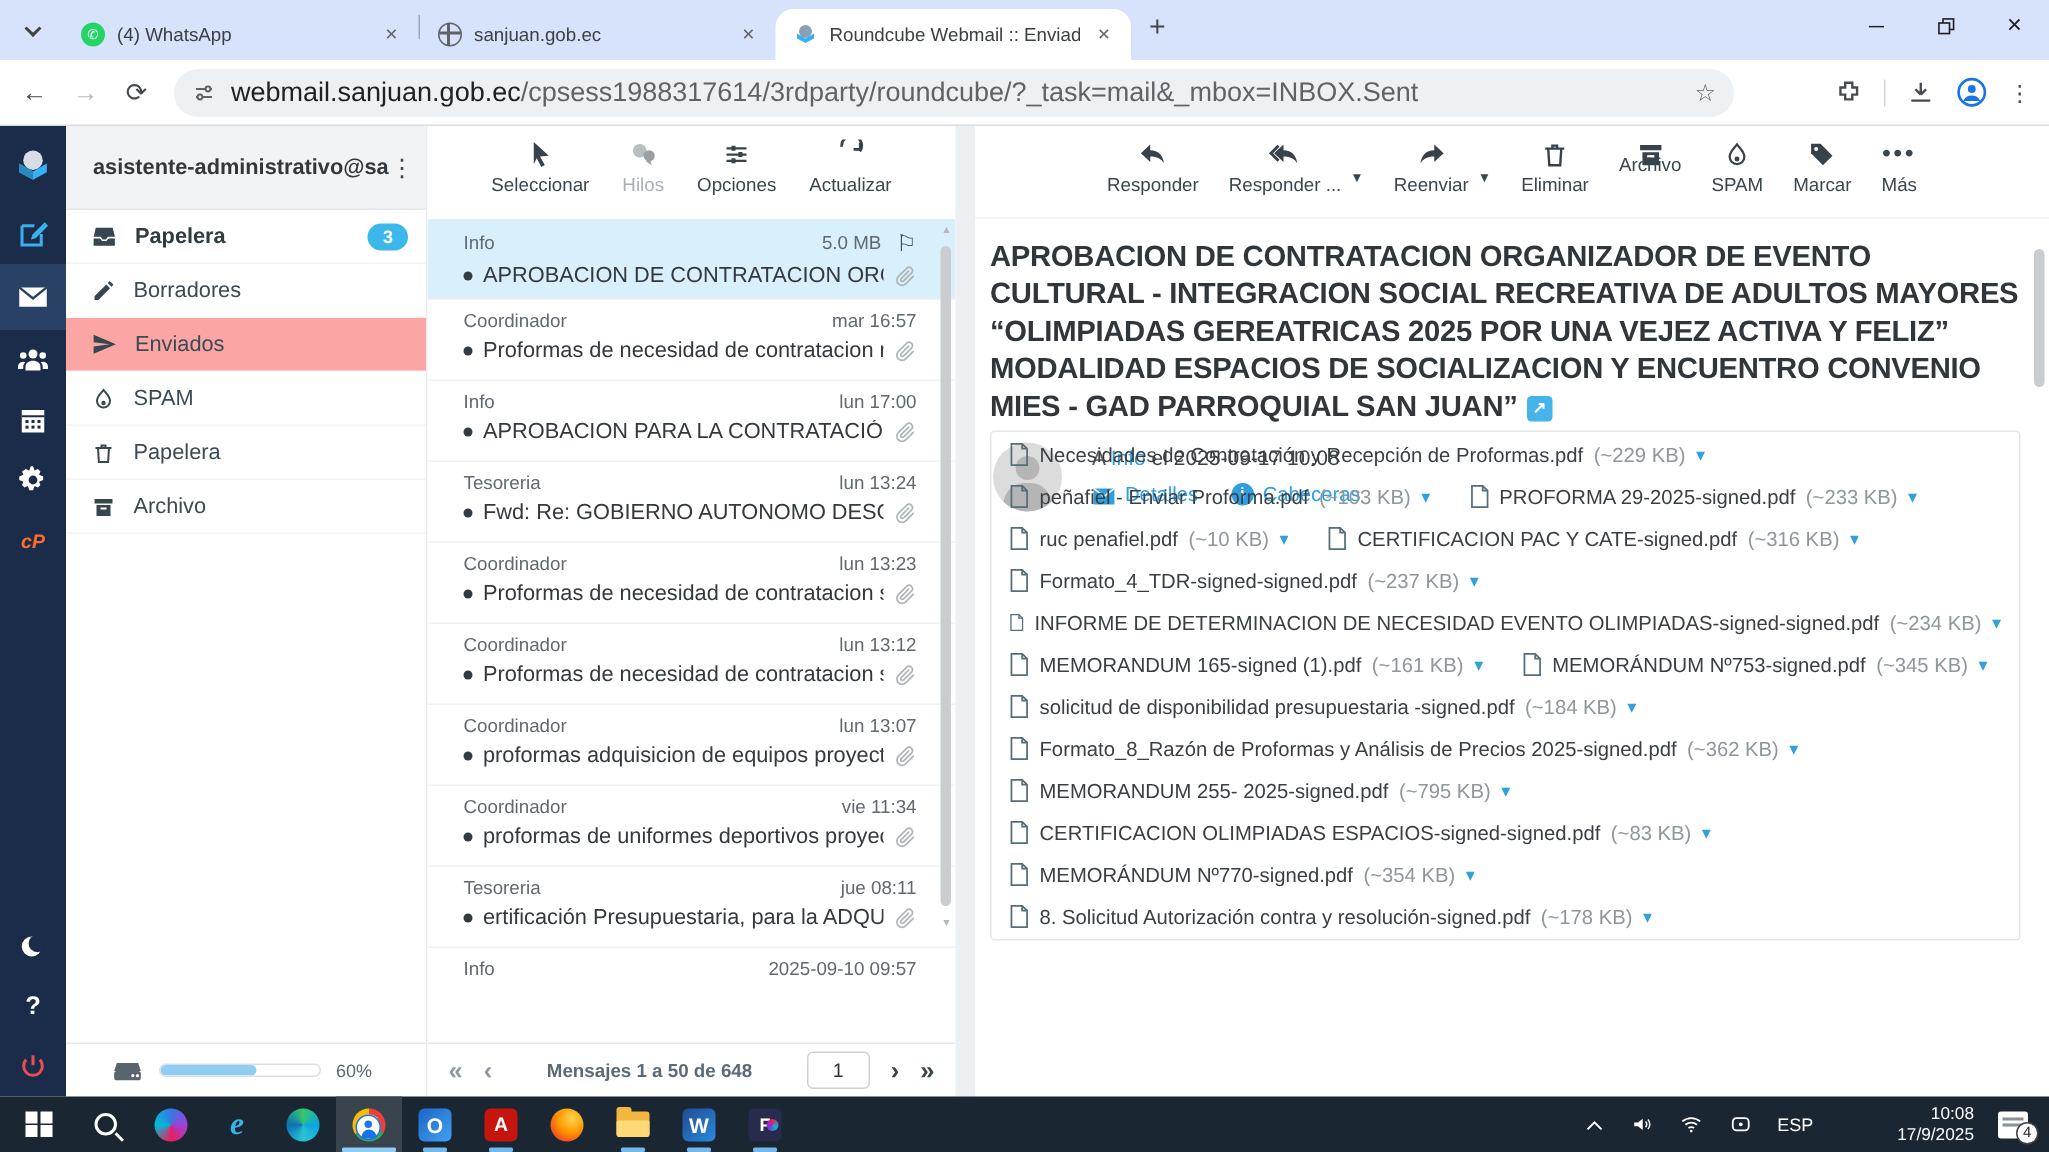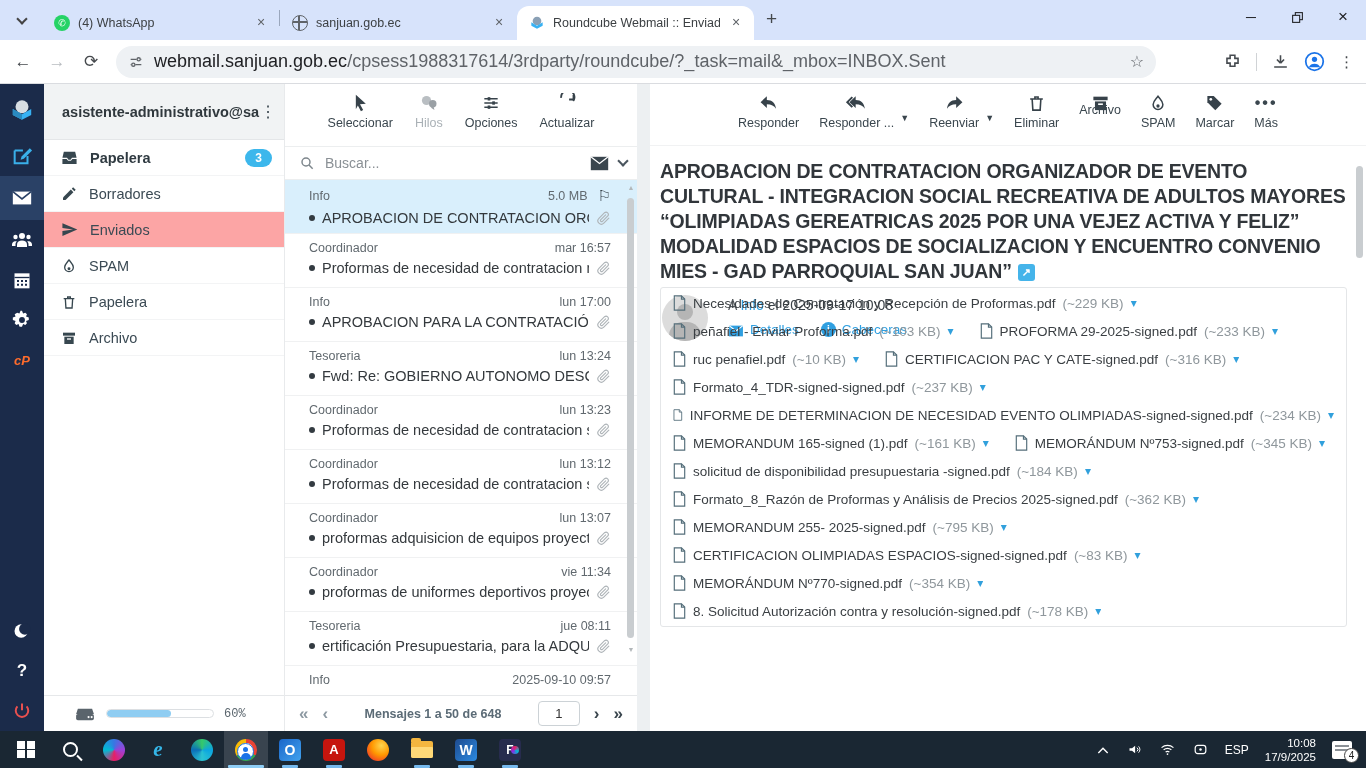--- a/index.html
+++ b/index.html
@@ -46,21 +46,21 @@
   .qmark { color:#fff; font-weight:bold; font-size:17px; }
 
   .folders { position:absolute; left:44px; top:0; width:241px; height:647px; background:#fff; border-right:1px solid #e8eaec; }
   .acct { height:56px; background:#f1f3f4; border-bottom:1px solid #e4e6e8; display:flex; align-items:center; padding:0 8px 0 18px; }
   .acct .name { flex:1; font-size:14.5px; font-weight:bold; color:#30383d; white-space:nowrap; overflow:hidden; }
   .folder { height:36px; display:flex; align-items:center; gap:12px; padding:0 12px 0 17px; font-size:14.5px; color:#3b4a54; border-bottom:1px solid #f3f4f5; }
   .folder.sel { background:#fca5a5; }
   .folder .lbl { flex:1; }
   .folder.inbox .lbl { font-weight:bold; color:#2f3a41; }
   .badge { background:#3cb7ec; color:#fff; font-size:12px; font-weight:bold; border-radius:9px; padding:2px 10px; }
-  .quota { position:absolute; left:0; bottom:0; width:100%; height:36px; border-top:1px solid #e6e8ea; display:flex; align-items:center; gap:10px; padding:0 14px 0 30px;font-family:Liberation Mono, monospace; }
+  .quota { position:absolute; left:0; bottom:0; width:100%; height:36px; border-top:1px solid #e6e8ea; display:flex; align-items:center; gap:10px; padding:0 14px 0 30px; }
   .qbar { width:108px; height:9px; border:1px solid #dcdfe2; border-radius:5px; background:#fff; overflow:hidden; }
   .qfill { height:100%; background:#8fcdf2; border-radius:5px; }
   .qpct { font-size:12px; color:#5b666e; }
 
   .listcol { position:absolute; left:285px; top:0; width:352px; height:647px; background:#fff; }
   .ltoolbar { height:62px; display:flex; align-items:flex-start; justify-content:center; gap:22px; padding-top:9px; }
   .tbtn { display:flex; flex-direction:column; align-items:center; gap:3px; color:#3a464e; font-size:12.5px; }
   .tbtn.dis { color:#aab1b6; }
   .searchrow { height:34px; border-top:1px solid #eceeef; border-bottom:1px solid #eceeef; display:flex; align-items:center; padding:0 10px 0 14px; gap:10px; }
   .searchrow input { border:none; outline:none; flex:1; font-size:14px; color:#333; background:transparent; font-family:"Liberation Sans",sans-serif; }
@@ -142,21 +142,21 @@
   .word { background:linear-gradient(135deg,#1e4b8f,#2b8ae2); font-size:14px; }
   .fsq { background:#272c4e; font-size:12px; position:relative; }
   .fsq i { position:absolute; right:2px; top:7px; width:8px; height:8px; border-radius:50%; background:conic-gradient(#e91e63,#00bcd4,#8a2be2,#e91e63); }
   .folder-ico { position:relative; width:22px; height:17px; }
   .folder-ico .bk { position:absolute; inset:0; background:#f4b63f; border-radius:2px; }
   .folder-ico .bk:before { content:""; position:absolute; left:0; top:-3px; width:10px; height:4px; background:#f4b63f; border-radius:2px 2px 0 0; }
   .folder-ico .fr { position:absolute; left:0; bottom:0; width:22px; height:11px; background:#ffd978; border-radius:1px 1px 2px 2px; }
   .tray { margin-left:auto; display:flex; align-items:center; gap:16px; padding-right:14px; color:#fff; }
   .trayico { display:flex; align-items:center; justify-content:center; }
   .esp { font-size:12px; }
-  .clockblk { text-align:right; font-size:11.5px; line-height:14px; }
+  .clockblk { text-align:right; font-size:11.5px; line-height:14px;margin-left:40px; }
   .notif { position:relative; width:20px; height:18px; background:#fff; border-radius:2px; }
   .notif:before { content:""; position:absolute; left:3px; top:4px; right:3px; height:2px; background:#8a9096; box-shadow:0 4px 0 #8a9096; }
   .nbadge { position:absolute; right:-7px; bottom:-4px; width:15px; height:15px; background:#fff; border:1.5px solid #444; border-radius:50%; color:#222; font-size:10px; text-align:center; line-height:13px; }
   svg { display:block; }
 </style>
 </head>
 <body>
 
 <div class="stage">
 
@@ -385,32 +385,20 @@
         </div>
         <div class="tbtn">
           <svg width="20" height="20" viewBox="0 0 24 24" fill="none" stroke="#37424a" stroke-width="2.2">
               <path d="M19.5 9.5A8 8 0 105 5.8"></path>
               <path d="M19.8 2.5v5.3h-5.3" fill="none"></path>
             </svg>
           <span>Actualizar</span>
         </div>
       </div>
 
-      <div class="searchrow">
-        <svg width="16" height="16" viewBox="0 0 24 24" fill="none" stroke="#7d868c" stroke-width="2.2">
-            <circle cx="10.5" cy="10.5" r="6"></circle>
-            <path d="M15 15l5.5 5.5"></path>
-          </svg>
-        <input type="text" placeholder="Buscar..." style="">
-        <svg width="19" height="15" viewBox="0 0 24 19" fill="#3a464e">
-            <path d="M1 1h22v17H1z"></path>
-            <path d="M1 1l11 8.5L23 1" stroke="#fff" stroke-width="1.6" fill="none"></path>
-          </svg>
-        <span class="chev"></span>
-      </div>
 
       <div class="mrows">
         <div class="mrow sel">
           <div class="ml1">
               <span class="sender">Info</span>
               <span>5.0 MB</span>
               <span class="flg">⚐</span>
             </div>
           <div class="ml2">
               <span class="dot"></span>

